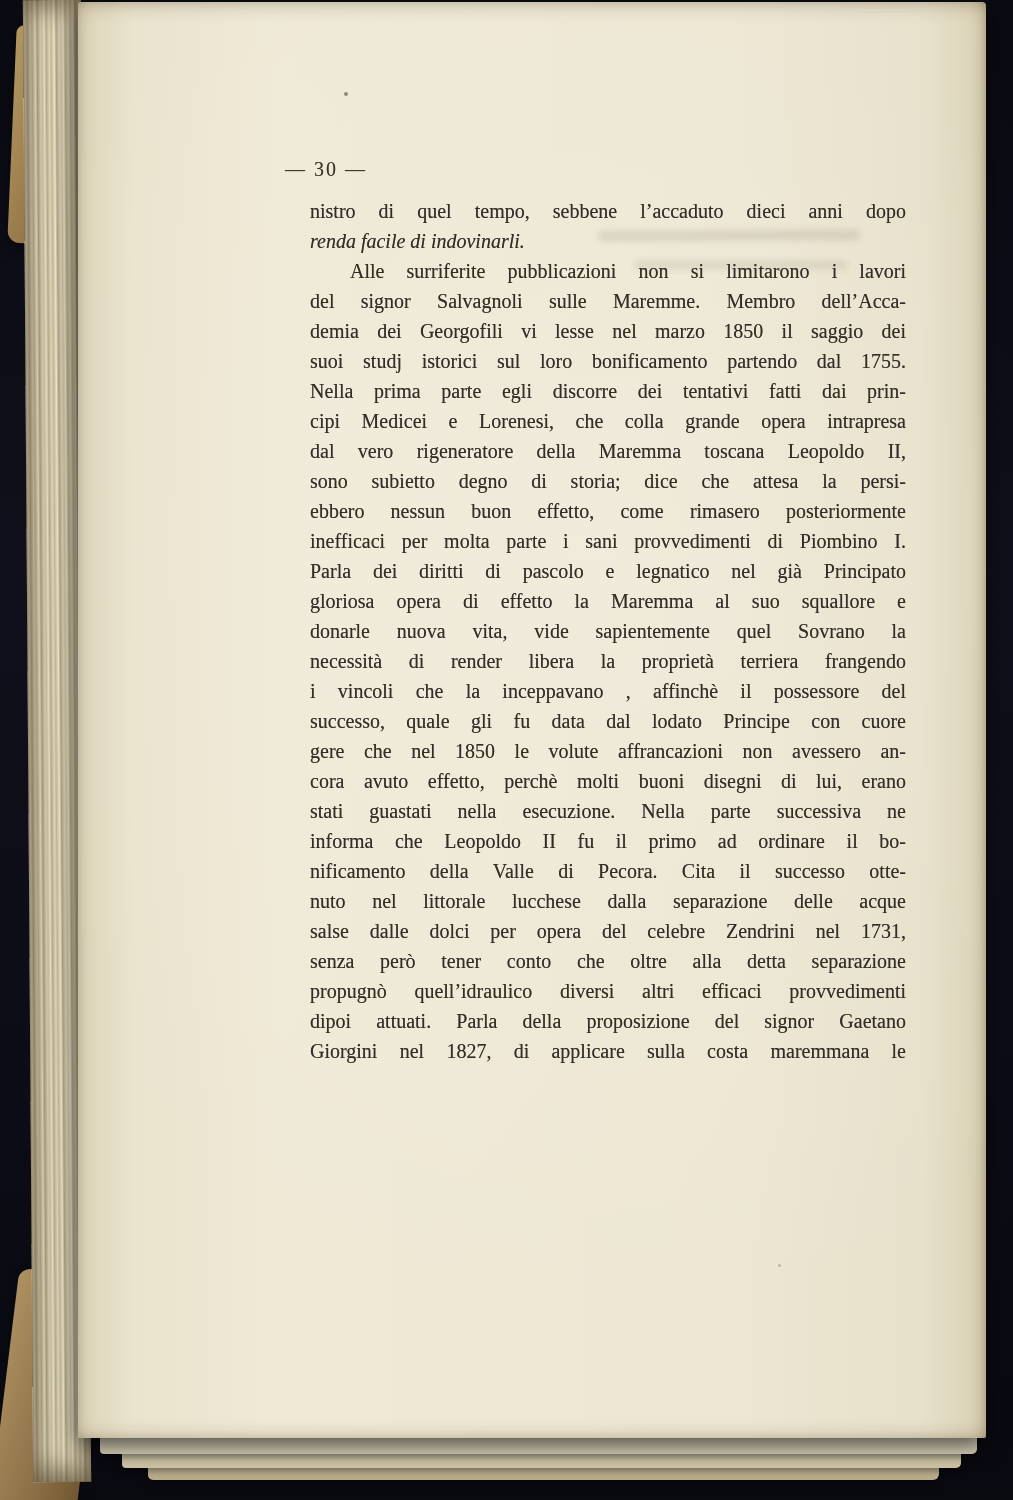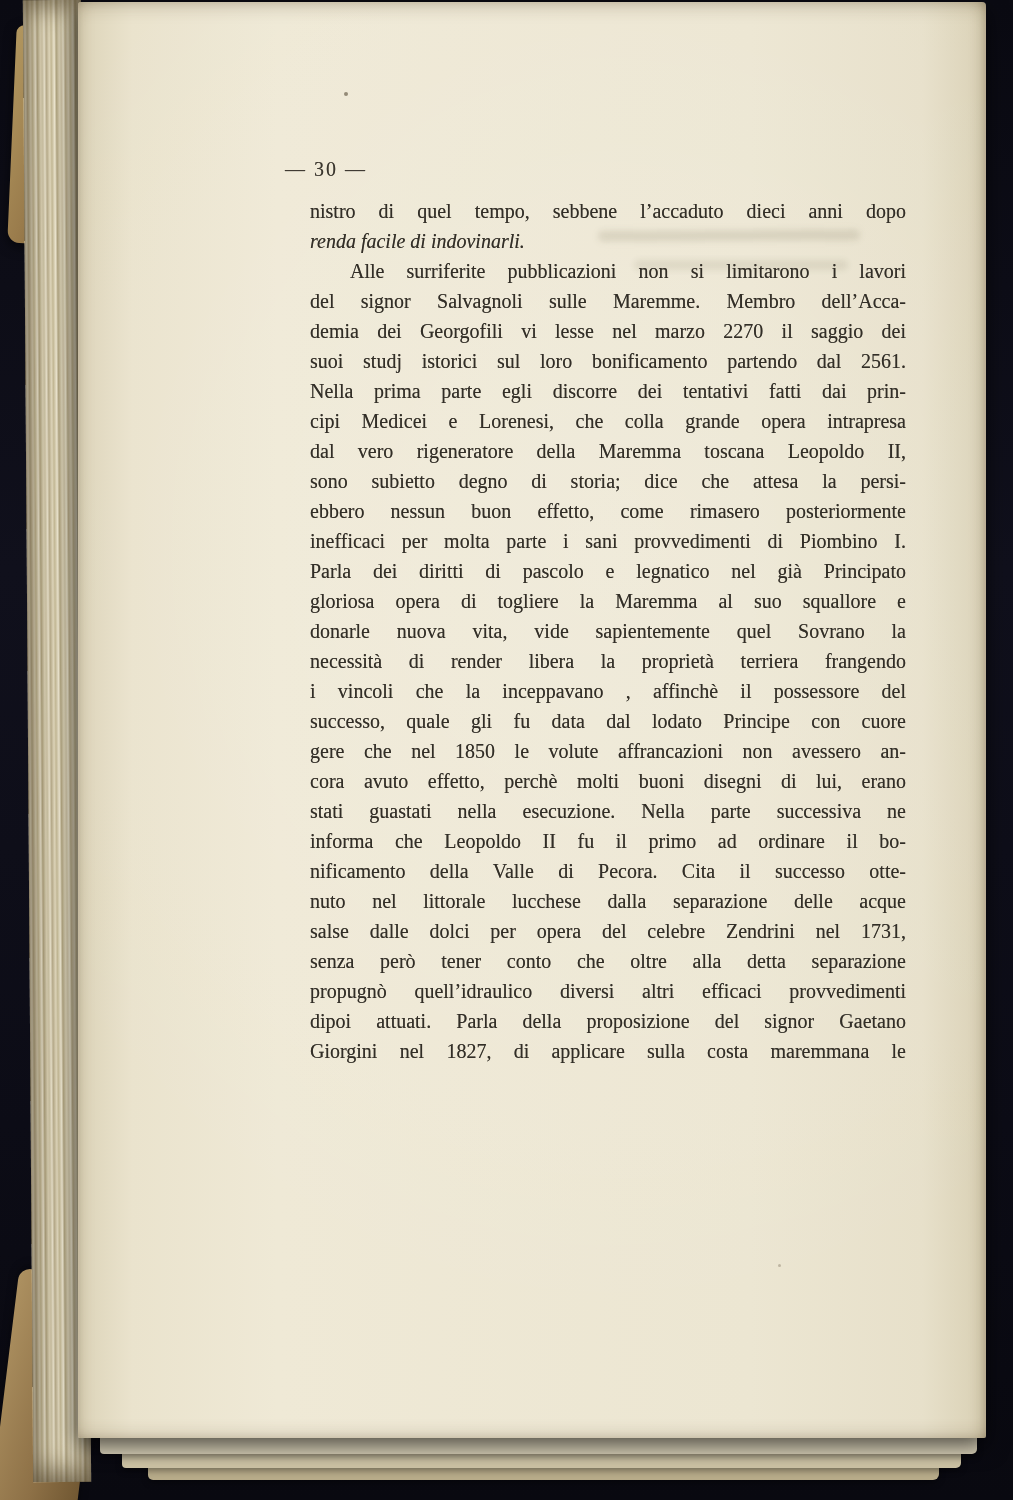--- a/index.html
+++ b/index.html
@@ -118,30 +118,30 @@
     <div class="page-number">— 30 —</div>
 
     <div class="text-block">
         <div class="paragraph">
           <div class="line">nistro di quel tempo, sebbene l’accaduto dieci anni dopo</div>
           <div class="line para-end">renda facile di indovinarli.</div>
         </div>
         <div class="paragraph">
           <div class="line indent">Alle surriferite pubblicazioni non si limitarono i lavori</div>
           <div class="line">del signor Salvagnoli sulle Maremme. Membro dell’Acca-</div>
-          <div class="line">demia dei Georgofili vi lesse nel marzo 2270 il saggio dei</div>
-          <div class="line">suoi studj istorici sul loro bonificamento partendo dal 2561.</div>
+          <div class="line">demia dei Georgofili vi lesse nel marzo 1850 il saggio dei</div>
+          <div class="line">suoi studj istorici sul loro bonificamento partendo dal 1755.</div>
           <div class="line">Nella prima parte egli discorre dei tentativi fatti dai prin-</div>
           <div class="line">cipi Medicei e Lorenesi, che colla grande opera intrapresa</div>
           <div class="line">dal vero rigeneratore della Maremma toscana Leopoldo II,</div>
           <div class="line">sono subietto degno di storia; dice che attesa la persi-</div>
           <div class="line">ebbero nessun buon effetto, come rimasero posteriormente</div>
           <div class="line">inefficaci per molta parte i sani provvedimenti di Piombino I.</div>
           <div class="line">Parla dei diritti di pascolo e legnatico nel già Principato</div>
-          <div class="line">gloriosa opera di togliere la Maremma al suo squallore e</div>
+          <div class="line">gloriosa opera di effetto la Maremma al suo squallore e</div>
           <div class="line">donarle nuova vita, vide sapientemente quel Sovrano la</div>
           <div class="line">necessità di render libera la proprietà terriera frangendo</div>
           <div class="line">i vincoli che la inceppavano , affinchè il possessore del</div>
           <div class="line">successo, quale gli fu data dal lodato Principe con cuore</div>
           <div class="line">gere che nel 1850 le volute affrancazioni non avessero an-</div>
           <div class="line">cora avuto effetto, perchè molti buoni disegni di lui, erano</div>
           <div class="line">stati guastati nella esecuzione. Nella parte successiva ne</div>
           <div class="line">informa che Leopoldo II fu il primo ad ordinare il bo-</div>
           <div class="line">nificamento della Valle di Pecora. Cita il successo otte-</div>
           <div class="line">nuto nel littorale lucchese dalla separazione delle acque</div>

